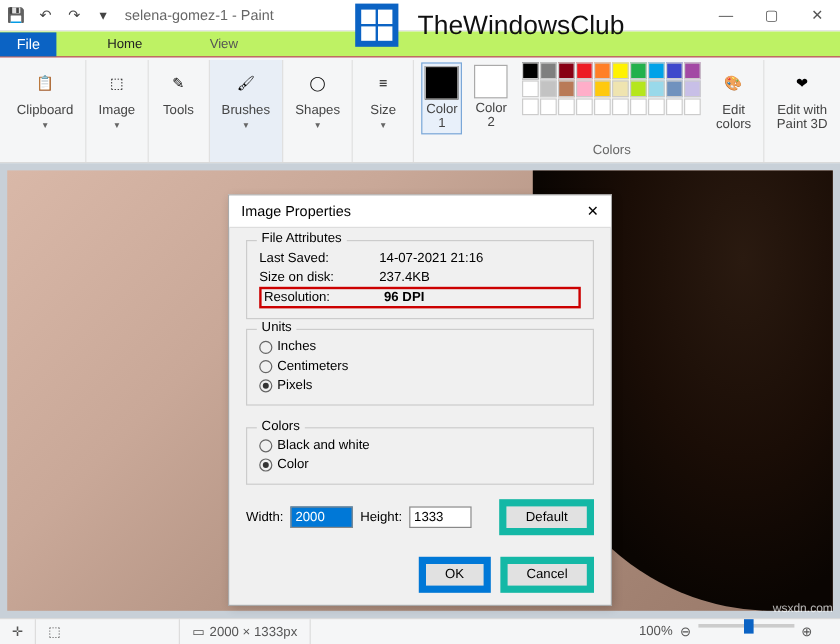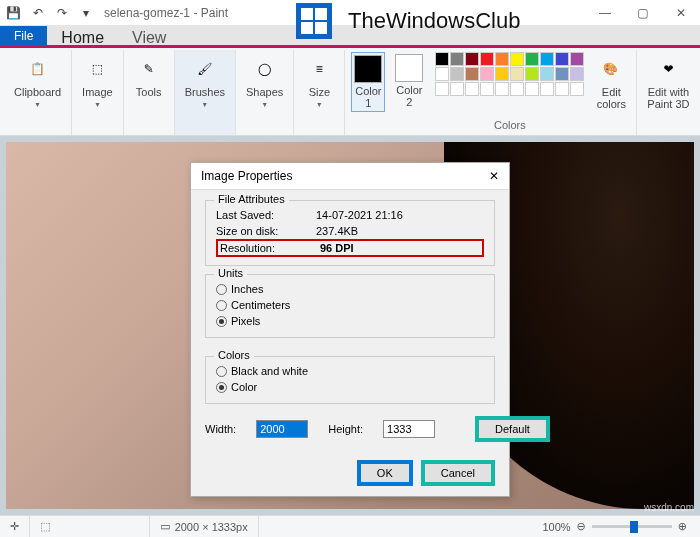--- a/index.html
+++ b/index.html
@@ -12,23 +12,23 @@
 .title { margin-left: 8px; color: #666; font-size: 12px; }
 .winctrls { position: absolute; right: 0; top: 0; display: flex; }
 .winbtn { width: 38px; height: 26px; display: flex; align-items: center; justify-content: center; color: #555; }
 
 .logo-brand { position: absolute; left: 296px; top: 0; height: 42px; display: flex; align-items: center; z-index: 50; gap: 13px; }
 .logo-sq { width: 36px; height: 36px; background: #0b63c4; display: grid; grid-template-columns: 1fr 1fr; grid-template-rows: 1fr 1fr; gap: 2px; padding: 5px; }
 .logo-sq div { background: #fff; }
 .brand-txt { font-size: 22px; font-weight: 400; margin-left: 3px; color: #111; }
 
 
-.tabs { height: 22px; display: flex; align-items: flex-start; background: #e5e5e5; border-bottom: 3px solid #be185d; }
+.tabs { height: 22px; display: flex; align-items: center; background: #bef264; border-bottom: 1px solid #be185d; }
 .file-tab { background: #0b63c4; color: #fff; padding: 3px 14px; font-size: 12px; }
-.tab { padding: 3px 14px; color: #555; font-size: 16px; }
+.tab { padding: 3px 14px; color: #555; font-size: 11px; margin-left: 28px; }
 
 
 .ribbon { height: 88px; background: #f5f6f7; border-bottom: 1px solid #dadada; display: flex; padding: 2px 4px 0 4px; }
 .group { border-right: 1px solid #e0e0e0; padding: 2px 6px; display: flex; flex-direction: column; align-items: center; justify-content: space-between; }
 .group-label { font-size: 11px; color: #666; padding-bottom: 2px; }
 .big-btn { display: flex; flex-direction: column; align-items: center; gap: 2px; padding: 2px 4px; }
 .big-btn .ico { width: 30px; height: 30px; display: flex; align-items: center; justify-content: center; }
 .big-btn span { font-size: 11px; color: #444; text-align: center; line-height: 1.1; }
 .drop::after { content: "▾"; font-size: 8px; color: #666; }
 .color-box { width: 28px; height: 28px; border: 1px solid #aaa; }
@@ -47,30 +47,30 @@
 .fieldset { border: 1px solid #ccc; padding: 6px 10px 8px 10px; margin-bottom: 8px; position: relative; }
 .legend { position: absolute; top: -8px; left: 8px; background: #f0f0f0; padding: 0 4px; font-size: 11px; }
 .attr-row { display: flex; font-size: 11px; padding: 2px 0; }
 .attr-row .k { width: 100px; }
 .hl { border: 2px solid #c00; padding: 1px 2px; }
 .two-col { display: flex; gap: 10px; flex-direction: column; }
 .two-col .fieldset { flex: 1; }
 .radio-row { display: flex; align-items: center; gap: 4px; font-size: 11px; padding: 2px 0; }
 .radio { width: 11px; height: 11px; border: 1px solid #666; border-radius: 50%; display: inline-flex; align-items: center; justify-content: center; }
 .radio.sel::after { content: ""; width: 5px; height: 5px; background: #333; border-radius: 50%; }
-.size-row { display: flex; align-items: center; gap: 20px; font-size: 11px; margin-top: 4px; }
+.size-row { display: flex; align-items: center; gap: 6px; font-size: 11px; margin-top: 4px; }
 .size-row input { width: 52px; font-size: 11px; padding: 2px 3px; border: 1px solid #888; }
 .size-row input.sel { background: #0078d7; color: #fff; }
-.btn { background: #e1e1e1; border: 4px solid #14b8a6; padding: 3px 16px; font-size: 11px; }
+.btn { background: #e1e1e1; border: 6px solid #14b8a6; padding: 3px 16px; font-size: 11px; }
 .dlg-foot { display: flex; justify-content: flex-end; gap: 8px; padding: 8px 14px 10px; }
 
 
 .status { position: absolute; bottom: 0; left: 0; right: 0; height: 22px; background: #f5f6f7; border-top: 1px solid #dadada; display: flex; align-items: center; font-size: 11px; color: #555; }
 .status-seg { padding: 0 10px; border-right: 1px solid #ddd; height: 100%; display: flex; align-items: center; gap: 4px; }
-.zoom { margin-left: auto; display: flex; align-items: center; gap: 6px; padding-right: 13px; }
+.zoom { margin-left: auto; display: flex; align-items: flex-start; gap: 6px; padding-right: 23px; }
 .slider { width: 80px; height: 3px; background: #ccc; position: relative; }
 .thumb { position: absolute; left: 38px; top: -4px; width: 8px; height: 12px; background: #0b63c4; }
 .watermark { position: absolute; right: 6px; bottom: 24px; font-size: 10px; color: rgba(255,255,255,0.7); z-index: 60; }
 </style>
 </head>
 <body>
 
 <div class="titlebar">
   <div class="qat">
     <div class="qat-btn">💾</div>

